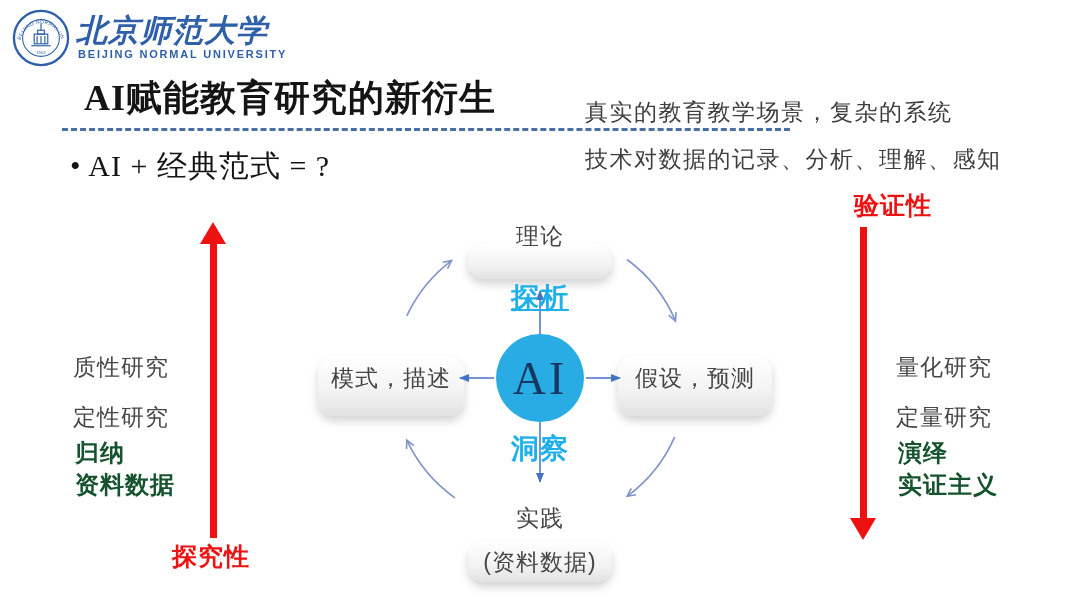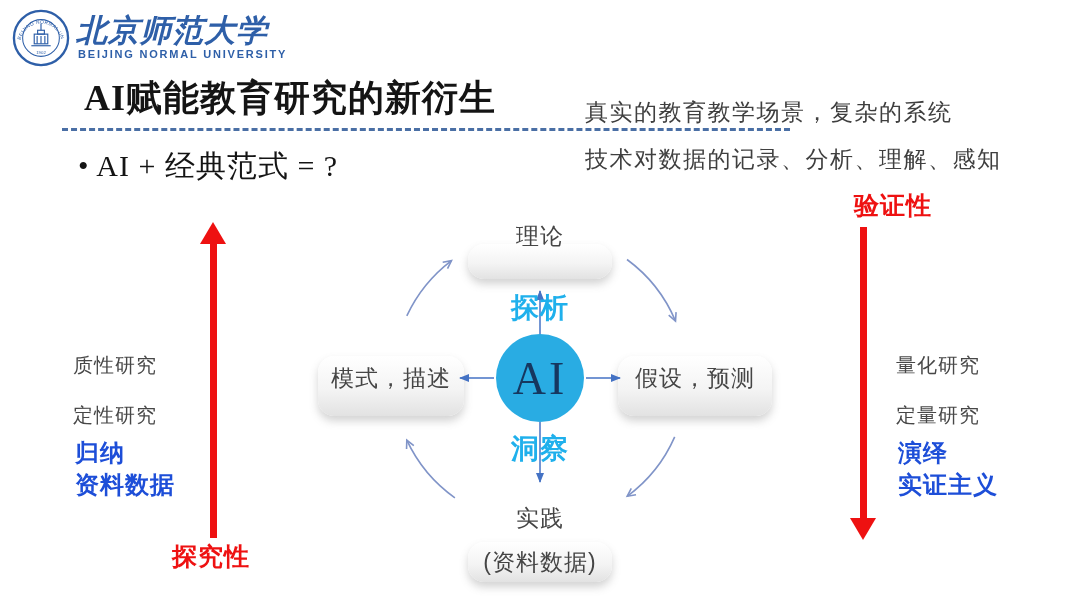--- a/index.html
+++ b/index.html
@@ -7,28 +7,28 @@
          font-family:"Liberation Sans","DejaVu Sans",sans-serif;}
   .abs{position:absolute;}
   
   .logo-cn{left:76px;top:10px;font-family:"Liberation Serif","DejaVu Serif",serif;
            font-style:italic;font-weight:bold;font-size:31px;color:#2E5FA8;letter-spacing:1px;}
   .logo-en{left:78px;top:48px;font-size:11px;font-weight:bold;color:#2E5FA8;letter-spacing:1.8px;}
   
   .title{left:84px;top:74px;font-family:"Liberation Serif","DejaVu Serif",serif;
          font-weight:600;font-size:36px;color:#141414;letter-spacing:1px;}
   .dash-line{left:62px;top:128px;width:728px;height:0;border-top:3px dashed #4A6FA5;}
-  .bullet{left:78px;top:146px;font-family:"Liberation Serif","DejaVu Serif",serif;
+  .bullet{left:70px;top:146px;font-family:"Liberation Serif","DejaVu Serif",serif;
           font-size:30px;color:#141414;letter-spacing:1px;text-align:right;}
   .note{left:585px;font-size:23px;color:#3F3F3F;letter-spacing:1.5px;}
   .note1{top:97px;} .note2{top:144px;}
   
   .red-label{font-size:25px;font-weight:bold;color:#EE1111;letter-spacing:1px;}
-  .gray-term{font-size:20px;color:#474747;letter-spacing:1px;}
-  .cyan-term{font-size:24px;font-weight:bold;color:#1d4ed8;letter-spacing:1px;}
+  .gray-term{font-size:23px;color:#474747;letter-spacing:1px;}
+  .cyan-term{font-size:24px;font-weight:bold;color:#14532d;letter-spacing:1px;}
   
   .red-shaft{width:7px;background:#EE1111;}
   .tri-up{width:0;height:0;border-left:13px solid transparent;border-right:13px solid transparent;
           border-bottom:22px solid #EE1111;}
   .tri-down{width:0;height:0;border-left:13px solid transparent;border-right:13px solid transparent;
             border-top:22px solid #EE1111;}
   
   .pill{border-radius:16px;background:linear-gradient(180deg,#ffffff 0%,#f4f4f4 55%,#e2e2e2 100%);
         box-shadow:0 5px 9px rgba(110,110,110,0.30);}
   .node-label{font-size:23px;color:#454545;text-align:center;letter-spacing:1px;z-index:3;}
@@ -103,21 +103,21 @@
 
     <path d="M 406.8 315.9 A 147 147 0 0 1 451.5 260.6" fill="none" stroke="#8094C8" stroke-width="1.6" marker-end="url(#mOpen)"></path>
     <path d="M 627 259.5 A 147 147 0 0 1 675.5 321" fill="none" stroke="#8094C8" stroke-width="1.6" marker-end="url(#mOpen)"></path>
     <path d="M 674.7 436.9 A 147 147 0 0 1 627.2 496.3" fill="none" stroke="#8094C8" stroke-width="1.6" marker-end="url(#mOpen)"></path>
     <path d="M 454.9 497.8 A 147 147 0 0 1 406.8 440.1" fill="none" stroke="#8094C8" stroke-width="1.6" marker-end="url(#mOpen)"></path>
   </svg>
 
   <div class="abs node-label" style="left:470px;top:221px;width:140px;">理论</div>
   <div class="abs pill" style="left:468px;top:244px;width:144px;height:35px;"></div>
 
-  <div class="abs link-label" style="left:500px;top:289px;width:80px;">探析</div>
+  <div class="abs link-label" style="left:500px;top:279px;width:80px;text-decoration:underline;">探析</div>
 
   <div class="abs pill" style="left:318px;top:356px;width:146px;height:60px;"></div>
   <div class="abs node-label" style="left:318px;top:363px;width:146px;">模式，描述</div>
 
   <div class="abs pill" style="left:618px;top:356px;width:154px;height:60px;"></div>
   <div class="abs node-label" style="left:618px;top:363px;width:154px;">假设，预测</div>
 
   <div class="abs link-label" style="left:500px;top:430px;width:80px;">洞察</div>
 
   <div class="abs ai-circle">

